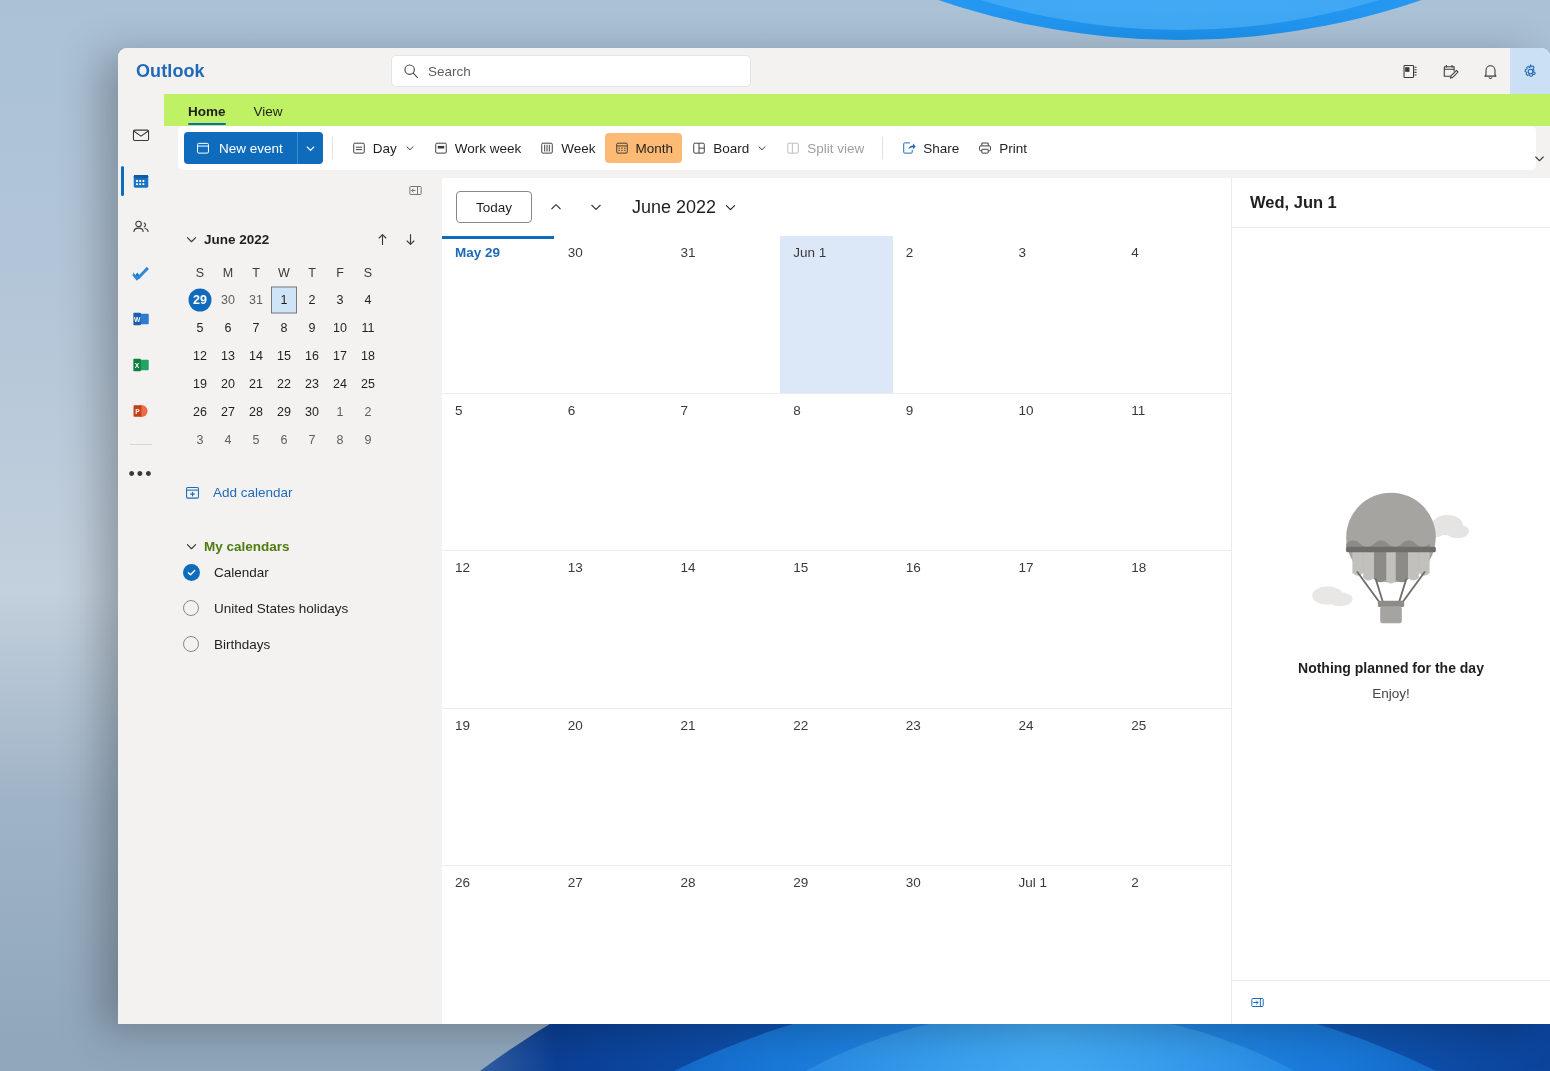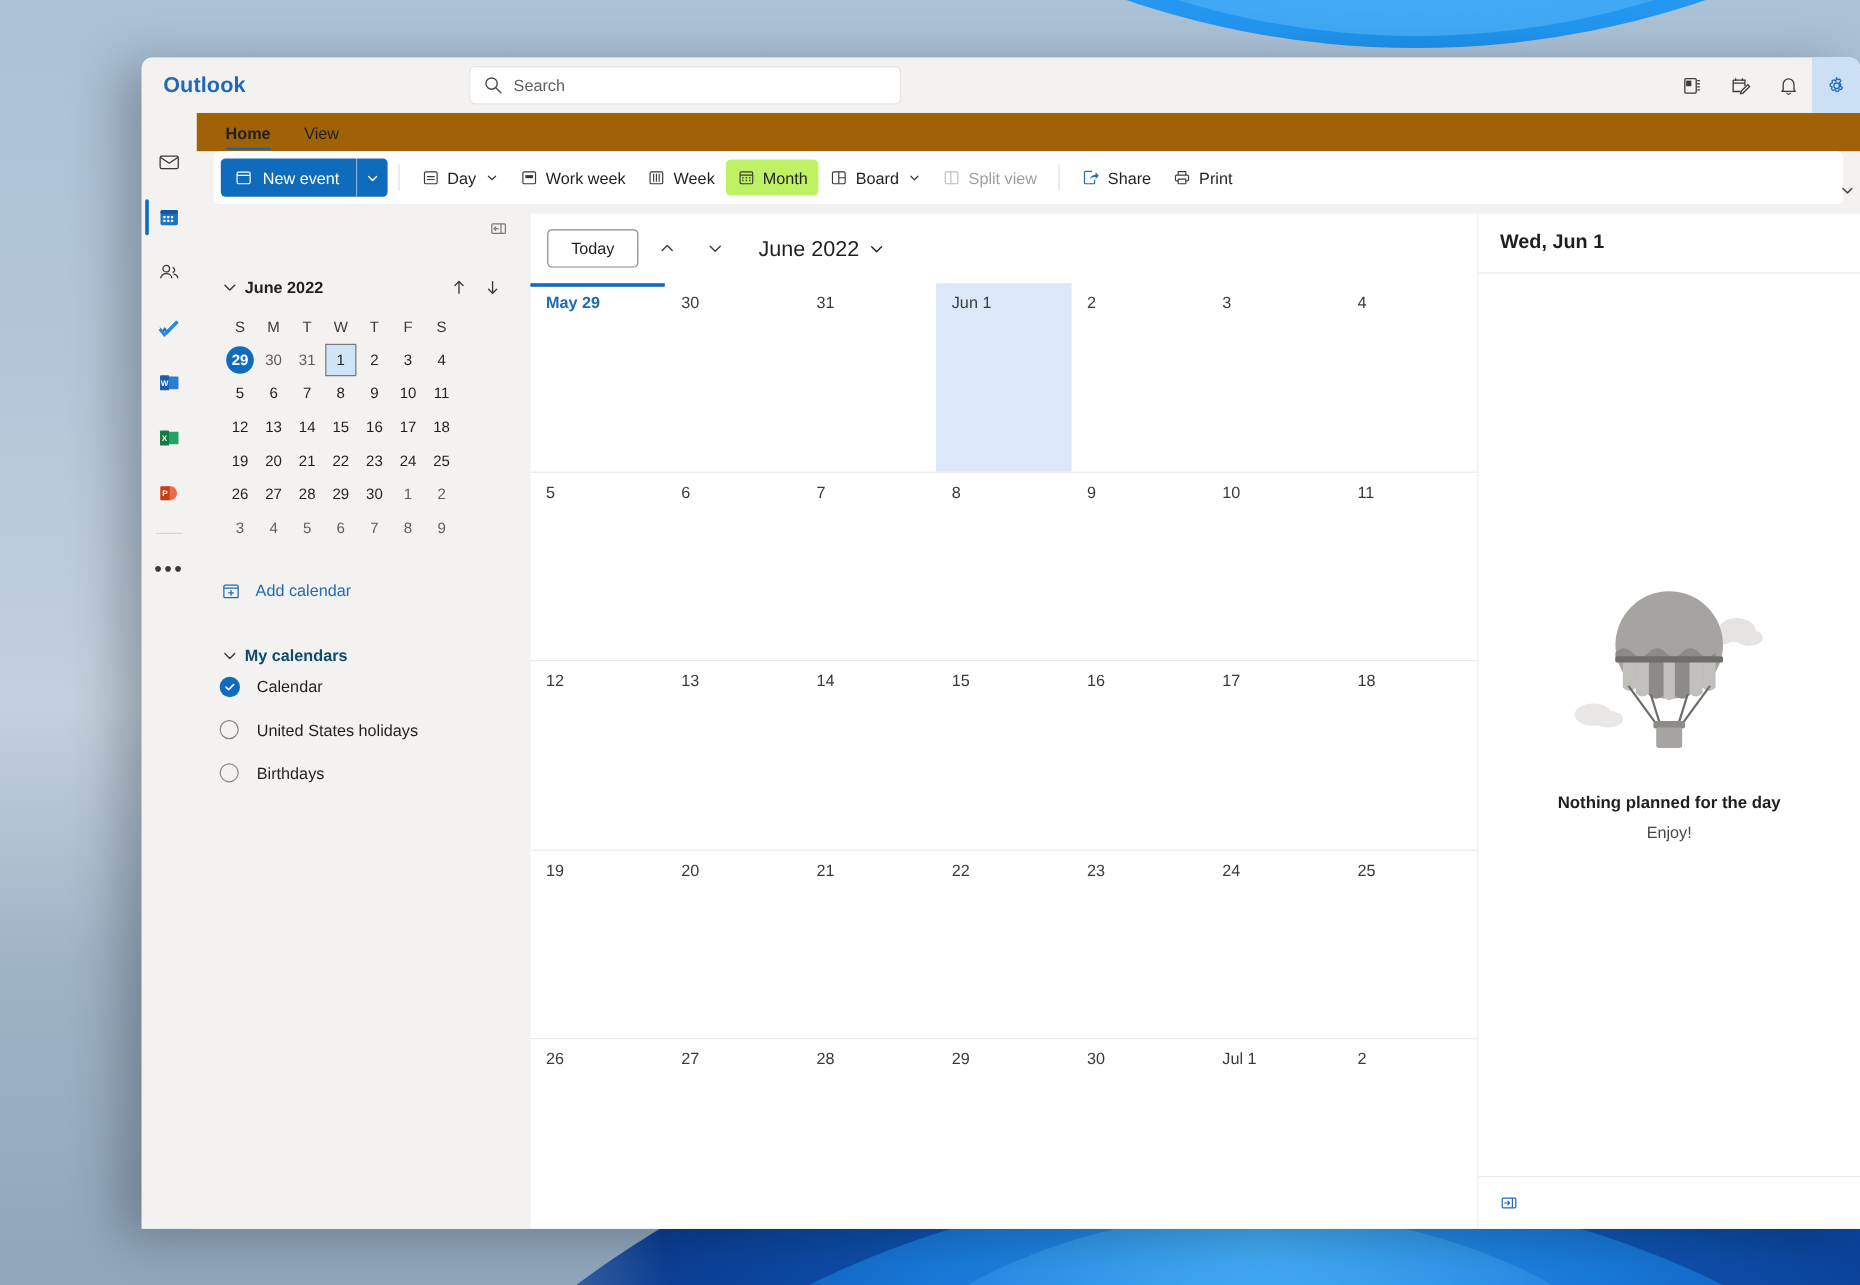--- a/index.html
+++ b/index.html
@@ -143,21 +143,21 @@
   }
   .rail-sep { width: 22px; height: 1px; background: #d8d6d4; margin: 10px 0 6px; }
   .rail-dots { letter-spacing: 2px; font-size: 18px; color:#3b3a39; line-height: 1; }
 
   
   #content-col { flex: 1 1 auto; display: flex; flex-direction: column; min-width: 0; }
 
   
   #ribbon-tabs {
     height: 32px; flex: 0 0 32px;
-    background: #a16207;
+    background: #bef264;
     display: flex;
     align-items: flex-end;
     padding-left: 14px;
     gap: 8px;
   }
   .rtab {
     font-size: 13.5px;
     color: #201f1e;
     padding: 3px 10px 7px;
     position: relative;
@@ -197,21 +197,21 @@
   .ribbon-sep { width: 1px; height: 22px; background: #e1dfdd; margin: 0 9px; }
   .cmd {
     height: 30px;
     display: flex; align-items: center; gap: 6px;
     padding: 0 9px;
     font-size: 13.5px;
     color: #201f1e;
     border-radius: 4px;
     white-space: nowrap;
   }
-  .cmd.sel { background: #bef264; }
+  .cmd.sel { background: #fdba74; }
   .cmd.disabled { color: #a19f9d; }
   .cmd .ico { display: flex; align-items: center; color: #3b3a39; }
   .cmd.disabled .ico { color: #bdbbb9; }
   .cmd .caret { margin-left: 2px; color: #3b3a39; }
   #ribbon-overflow {
     position: absolute; right: -10px; top: 26px;
     color: #4a4846;
   }
   #ribbon-spacer { flex: 1 1 auto; }
 
@@ -284,21 +284,21 @@
   .mini-day.selected .num { position: relative; z-index: 1; color:#201f1e; }
 
   #add-calendar {
     display: flex; align-items: center; gap: 12px;
     margin: 30px 0 0 20px;
     font-size: 13.5px; color: #1f6ab8;
   }
   #my-calendars {
     display: flex; 
     margin: 38px 0 0 14px;
-    font-size: 13.5px; font-weight: 700; color: #0c4a6e;
+    font-size: 13.5px; font-weight: 700; color: #4d7c0f;
   }
   #my-calendars .chev { width: 26px; display:flex; align-items:center; justify-content:center; color:#3b3a39; font-weight:400;}
   .cal-item {
     display: flex; align-items: center;
     height: 36px;
     margin-left: 14px;
     font-size: 13.5px; color: #201f1e;
   }
   .cal-radio {
     width: 26px; display: flex; align-items: center; justify-content: center;

